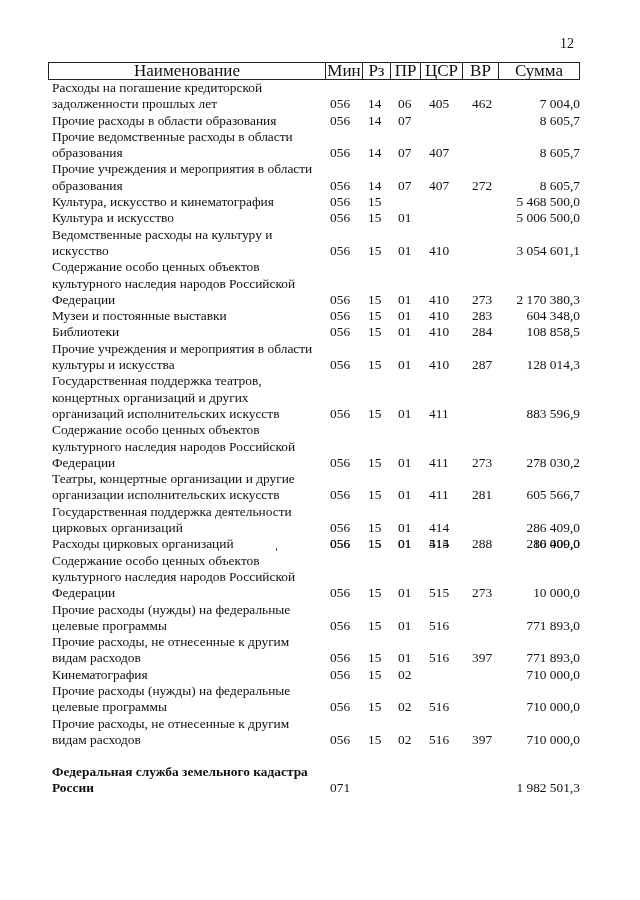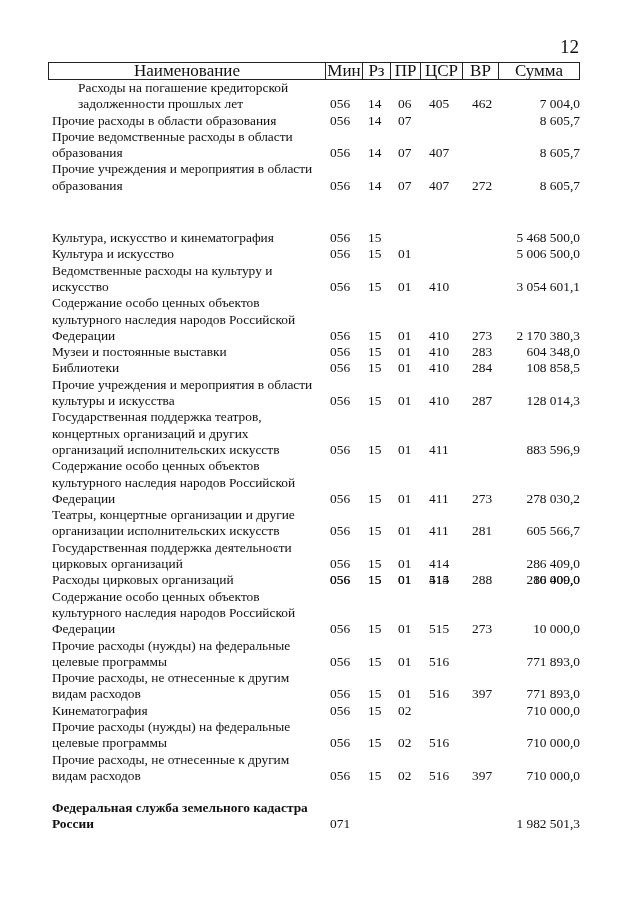--- a/index.html
+++ b/index.html
@@ -1,18 +1,18 @@
 <!DOCTYPE html>
 <html lang="ru"><head>
 <meta charset="utf-8">
 <style>
   html, body { margin:0; padding:0; background:#ffffff; }
   body { width:640px; height:900px; position:relative; overflow:hidden;
          font-family:"Liberation Serif", "DejaVu Serif", serif; color:#111; }
-  .page-number { position:absolute; left:560px; top:36px; font-size:19px;text-align:right; }
+  .page-number { position:absolute; left:560px; top:36px; font-size:14px;text-align:right; }
   .header { position:absolute; left:48px; top:62px; width:532px; height:18px;
             border:1px solid #222; box-sizing:border-box; display:flex; font-size:17px; }
   .header .hc { border-right:1px solid #222; text-align:center; line-height:16px; box-sizing:border-box; }
   .header .hc:last-child { border-right:none; }
   .rows { position:absolute; left:52px; top:80px; width:528px; }
   .row { position:relative; font-size:13.4px; line-height:16.3px; }
   .row .name { width:262px; }
   .row .vals { position:absolute; bottom:0; left:0; width:528px; height:16.3px; }
   .row .vals span { position:absolute; bottom:0; }
   .v-min { left:278px; }
@@ -35,21 +35,21 @@
   <div class="hc" style="width:37px">Мин</div>
   <div class="hc" style="width:28px">Рз</div>
   <div class="hc" style="width:30px">ПР</div>
   <div class="hc" style="width:42px">ЦСР</div>
   <div class="hc" style="width:36px">ВР</div>
   <div class="hc" style="flex:1">Сумма</div>
 </div>
 
 <div class="rows" id="rows">
     <div class="row">
-      <div class="name" style="hyphens: auto; margin-left: 26px;">Расходы на погашение кредиторской задолженности прошлых лет</div>
+      <div class="name" style="hyphens: auto;">Расходы на погашение кредиторской задолженности прошлых лет</div>
       <div class="vals">
         <span class="v-min">056</span>
         <span class="v-rz">14</span>
         <span class="v-pr">06</span>
         <span class="v-csr">405</span>
         <span class="v-vr">462</span>
         <span class="v-sum">7 004,0</span>
       </div>
     </div>
     <div class="row">
@@ -79,21 +79,21 @@
       <div class="vals">
         <span class="v-min">056</span>
         <span class="v-rz">14</span>
         <span class="v-pr">07</span>
         <span class="v-csr">407</span>
         <span class="v-vr">272</span>
         <span class="v-sum">8 605,7</span>
       </div>
     </div>
     <div class="row">
-      <div class="name" style="hyphens: auto; margin-top: 36px;">Культура, искусство и кинематография</div>
+      <div class="name" style="hyphens: auto;">Культура, искусство и кинематография</div>
       <div class="vals">
         <span class="v-min">056</span>
         <span class="v-rz">15</span>
         <span class="v-pr"></span>
         <span class="v-csr"></span>
         <span class="v-vr"></span>
         <span class="v-sum">5 468 500,0</span>
       </div>
     </div>
     <div class="row">

